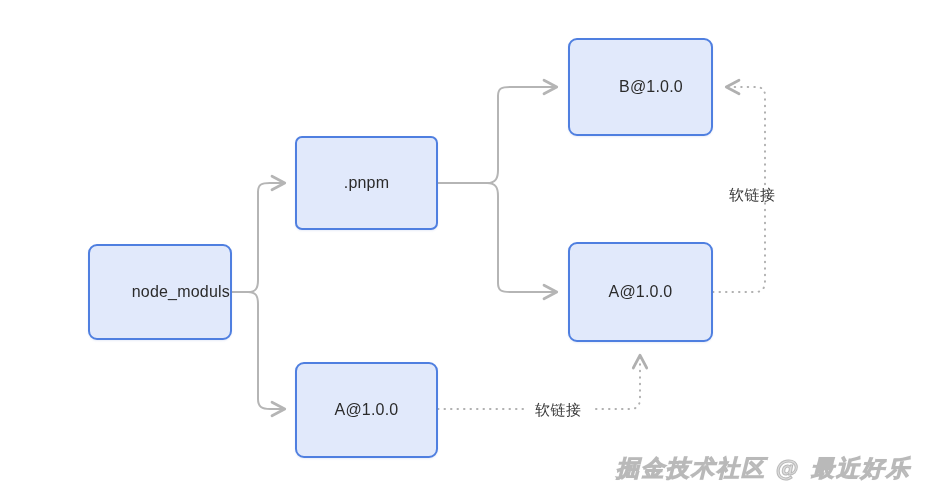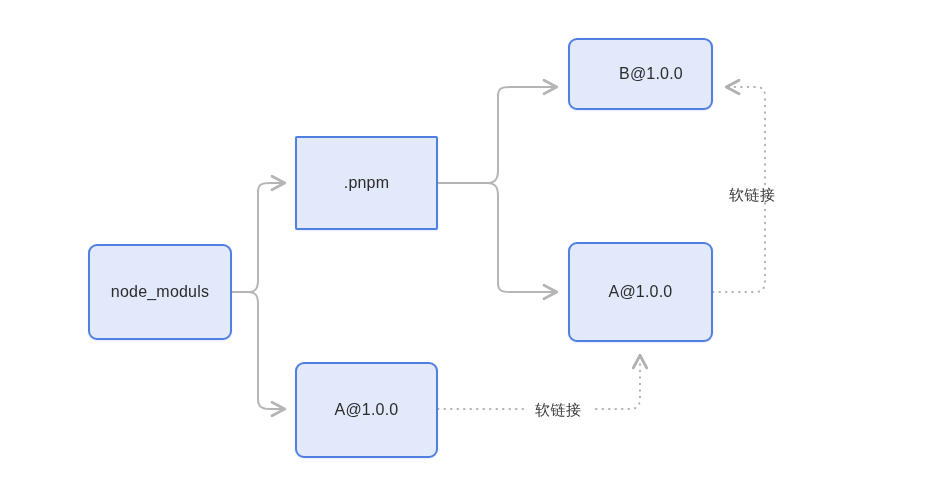--- a/index.html
+++ b/index.html
@@ -32,21 +32,21 @@
     border: 2px solid #4f7fe0;
     border-radius: 9px;
     display: flex;
     align-items: center;
     justify-content: center;
     color: #2b2b2b;
     font-size: 16px;
     letter-spacing: 0.2px;
     box-shadow: 0 1px 2px rgba(70,110,200,0.12);
   }
-  .node.sharp { border-radius: 2px; }
+  .node.sharp { border-radius: 7px; }
   .node-label {
     display: block;
     white-space: nowrap;
     line-height: 1;
   }
   .edge-label {
     position: absolute;
     font-size: 15px;
     color: #3a3a3a;
     white-space: nowrap;
@@ -93,38 +93,39 @@
     <path d="M 438 183 L 487 183" fill="none" stroke="#b5b5b5" stroke-width="2" stroke-linecap="round"></path>
     <path d="M 487 183 C 496 183 498 178 498 170 L 498 96 C 498 88 502 87 510 87 L 556 87" fill="none" stroke="#b5b5b5" stroke-width="2" stroke-linecap="round" stroke-linejoin="round" marker-end="url(#arrow-open)"></path>
     <path d="M 487 183 C 496 183 498 188 498 196 L 498 283 C 498 291 502 292 510 292 L 556 292" fill="none" stroke="#b5b5b5" stroke-width="2" stroke-linecap="round" stroke-linejoin="round" marker-end="url(#arrow-open)"></path>
 
     <path d="M 713 292 L 755 292 C 763 292 765 288 765 280 L 765 96 C 765 88 761 87 753 87 L 727 87" fill="none" stroke="#b0b0b0" stroke-width="2" stroke-linecap="round" stroke-linejoin="round" stroke-dasharray="0.5 6" marker-end="url(#arrow-open-dot)"></path>
 
     <path d="M 438 409 L 528 409" fill="none" stroke="#b0b0b0" stroke-width="2" stroke-linecap="round" stroke-dasharray="0.5 6"></path>
     <path d="M 596 409 L 630 409 C 638 409 640 405 640 397 L 640 356" fill="none" stroke="#b0b0b0" stroke-width="2" stroke-linecap="round" stroke-linejoin="round" stroke-dasharray="0.5 6" marker-end="url(#arrow-open-dot)"></path>
   </svg>
 
-  <div class="node" style="left:88px; top:244px; width:144px; height:96px;">
+  <div class="node" style="left:88px; top:244px; width:144px; height:96px;justify-content:flex-end;">
     <span class="node-label">node_moduls</span>
   </div>
 
   <div class="node sharp" style="left:295px; top:136px; width:143px; height:94px;">
     <span class="node-label">.pnpm</span>
   </div>
 
-  <div class="node" style="left:568px; top:38px; width:145px; height:72px;padding-left:21px;">
+  <div class="node" style="left:568px; top:38px; width:145px; height:98px;padding-left:21px;">
     <span class="node-label">B@1.0.0</span>
   </div>
 
   <div class="node" style="left:568px; top:242px; width:145px; height:100px;">
     <span class="node-label">A@1.0.0</span>
   </div>
 
   <div class="node" style="left:295px; top:362px; width:143px; height:96px;">
     <span class="node-label">A@1.0.0</span>
   </div>
 
   <div class="edge-label" style="left:729px; top:187px;">软链接</div>
 
   <div class="edge-label" style="left:535px; top:402px;">软链接</div>
 
+  <div id="watermark">掘金技术社区 @ 最近好乐</div>
 
 </div>
 
 </body></html>

